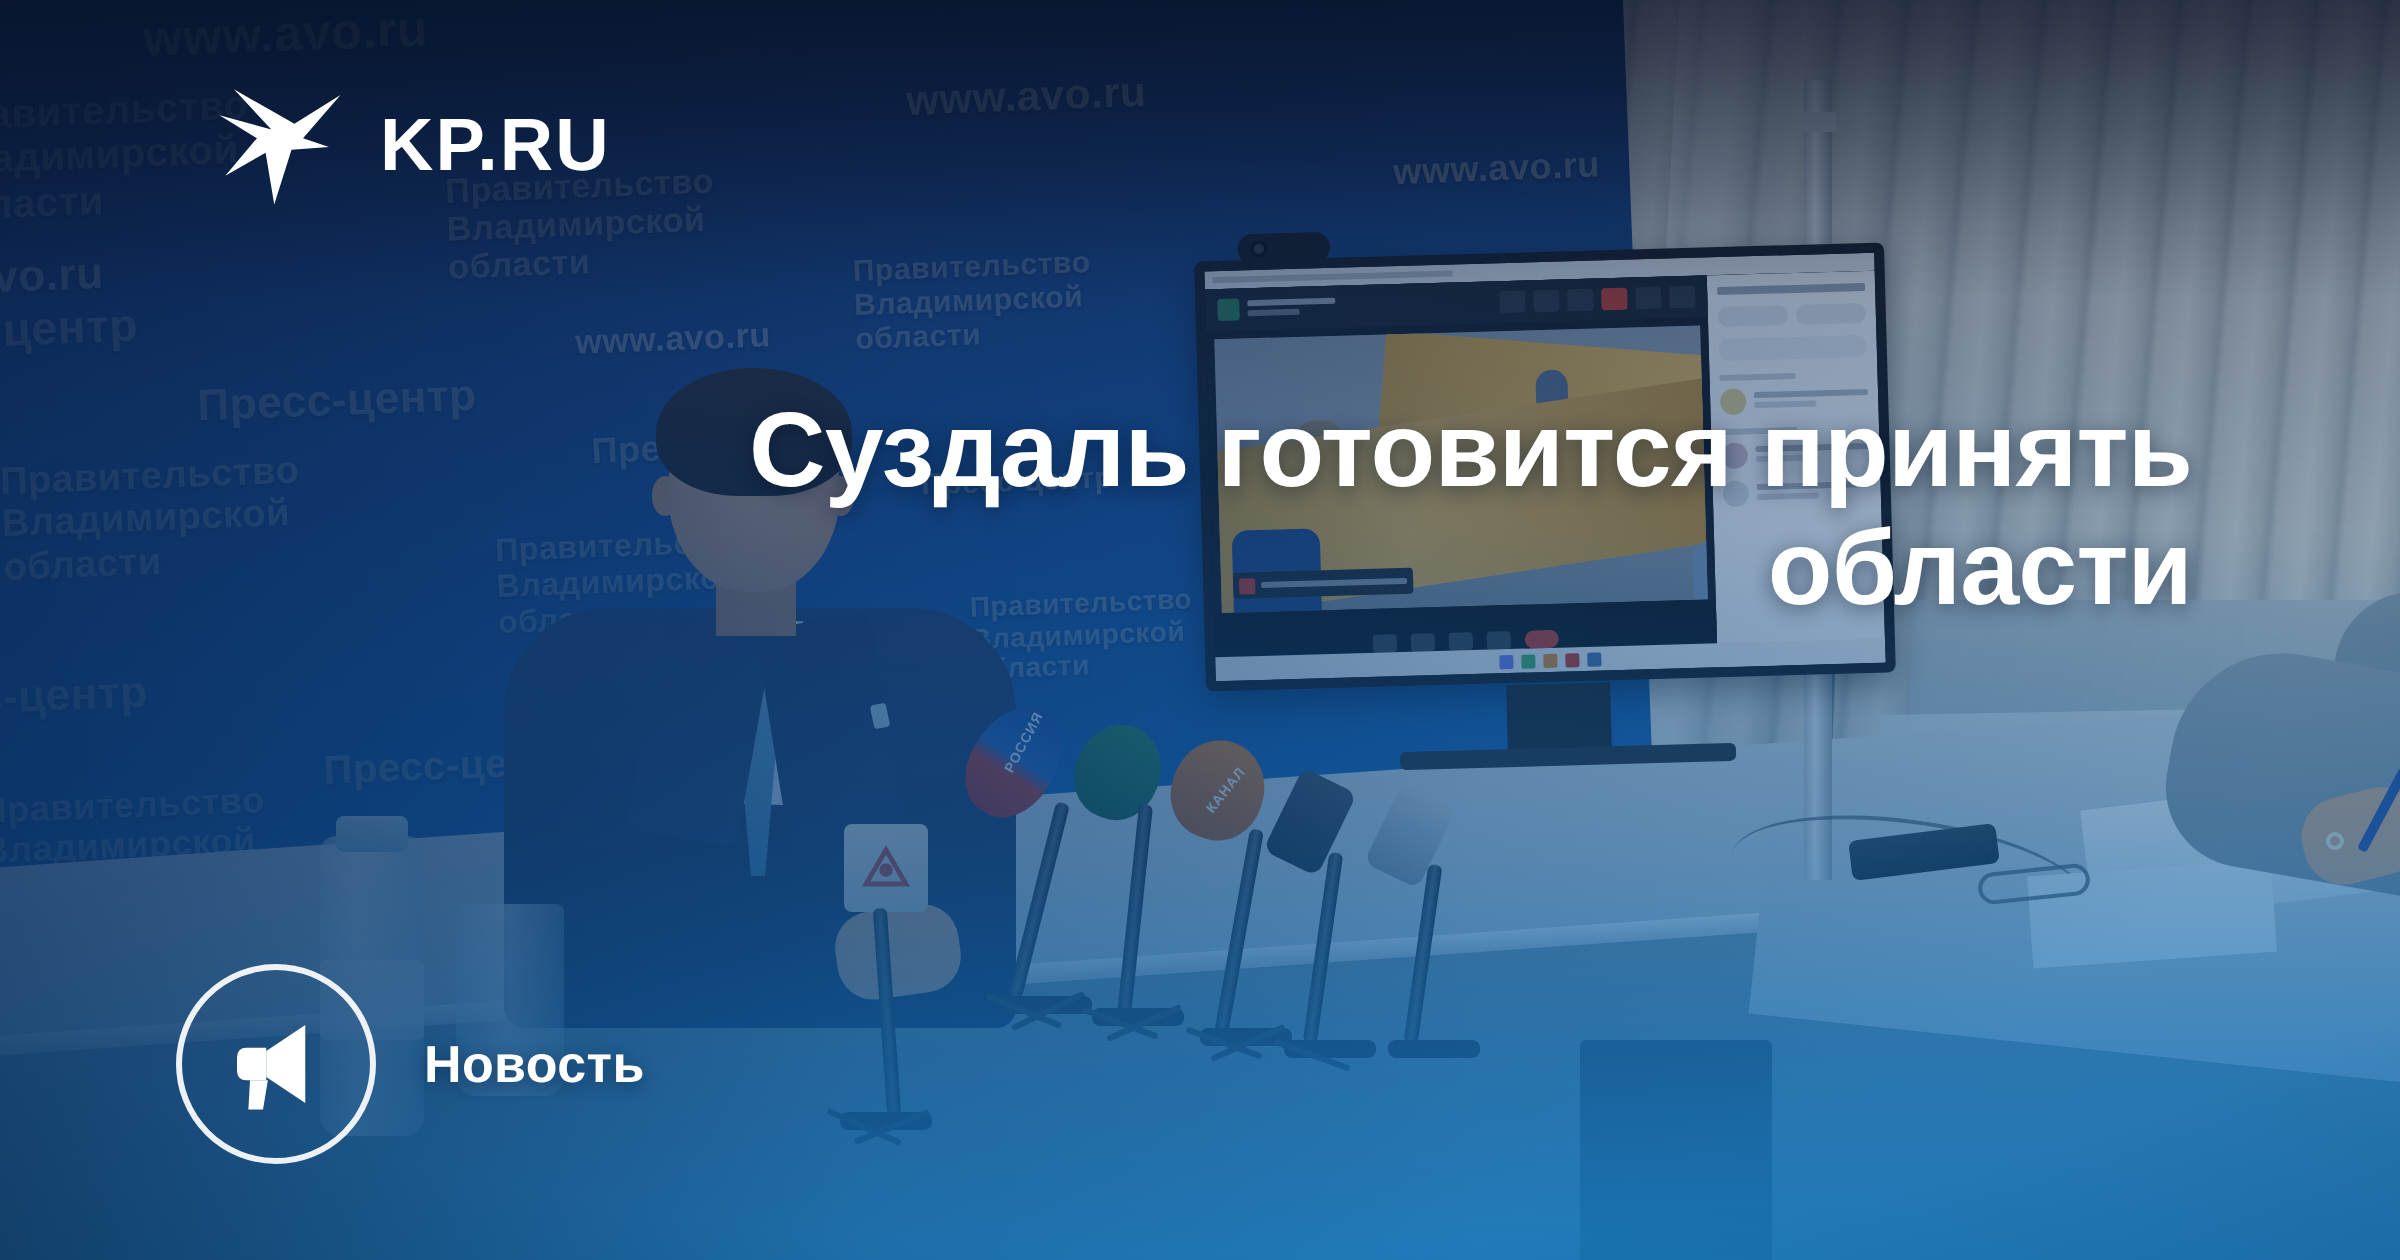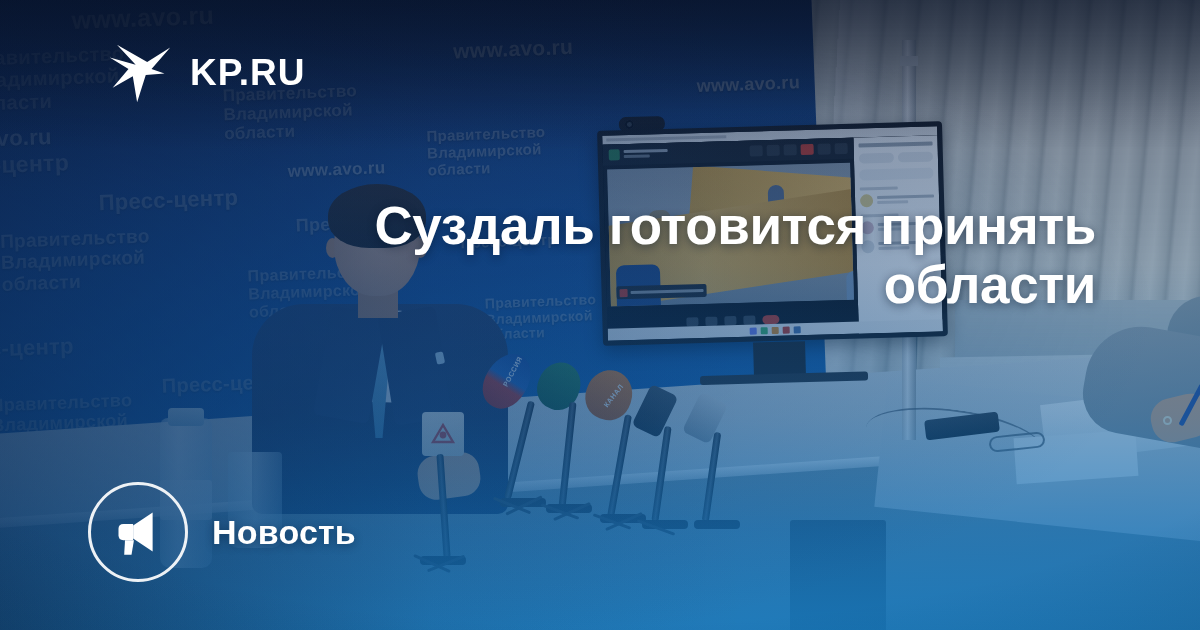--- a/index.html
+++ b/index.html
@@ -367,21 +367,21 @@
   .headline span { display:block;text-align:right; }
 
   .badge { position:absolute; left:88px; top:482px; display:flex; align-items:center; gap:24px; }
   .badge-circle {
     width:100px; height:100px; border-radius:50%;
     border:3px solid rgba(255,255,255,.92);
     display:flex; align-items:center; justify-content:center; flex:none;
   }
   .megaphone { width:52px; height:52px; display:block; }
   .badge-text {
-    color:#fff; font-size:34px; font-weight:700; letter-spacing:.2px;
+    color:#fff; font-size:26px; font-weight:700; letter-spacing:.2px;
     text-shadow:0 2px 8px rgba(4,18,40,.42);
   }
 </style>
 </head>
 <body>
 
 <div class="card">
 
   <div class="photo">
 

